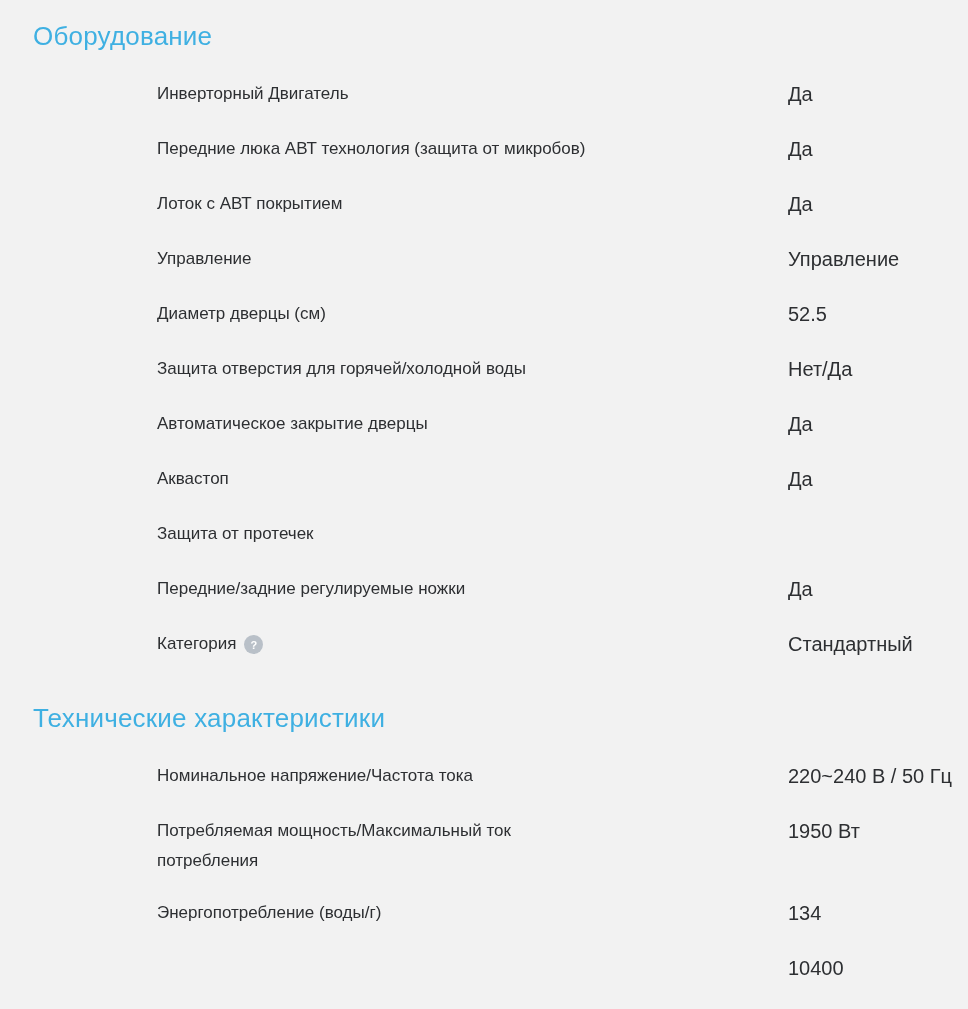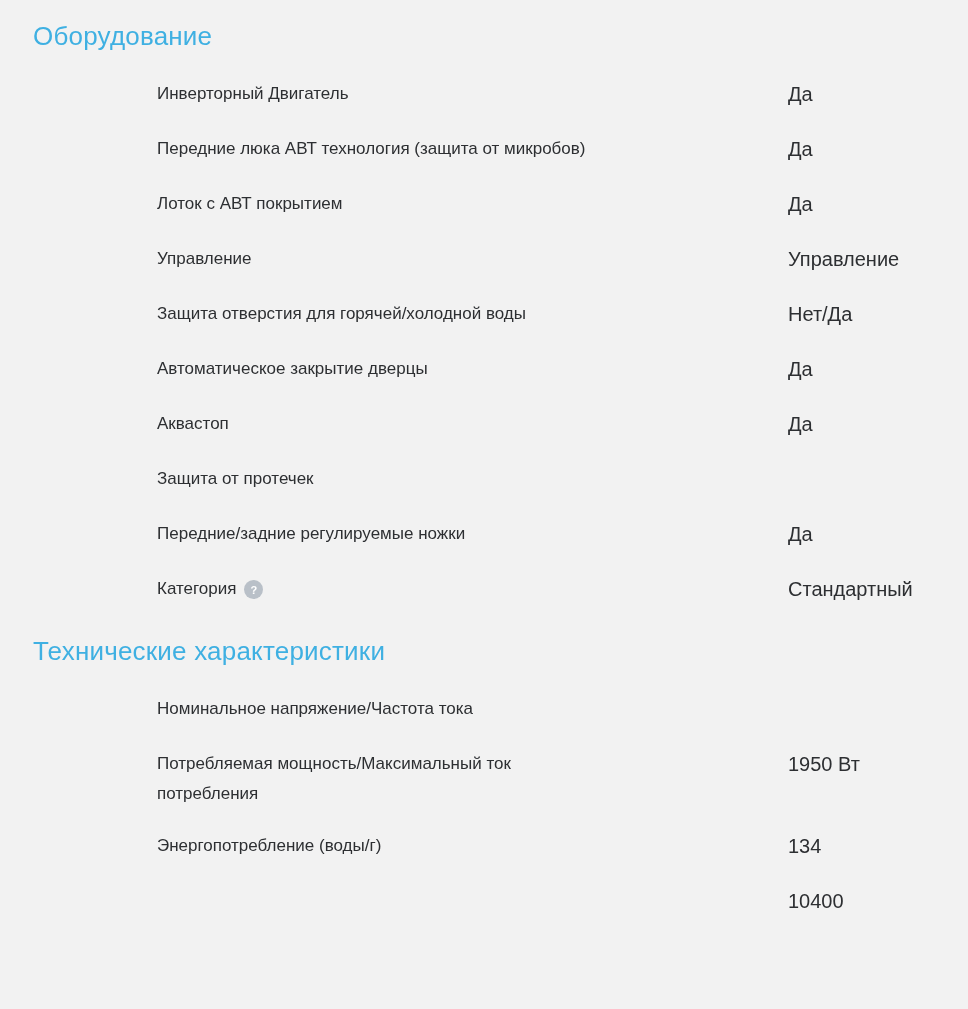--- a/index.html
+++ b/index.html
@@ -20,21 +20,21 @@
   .page{position:relative;width:968px;height:1009px}
   .spec-section .section-title{
     margin:0 0 0 33px;
     font-size:26px;
     font-weight:400;
     line-height:32px;
     color:var(--accent);
     letter-spacing:0.2px;
   }
   .spec-section[data-index="0"] .section-title{margin-top:20px}
-  .spec-section[data-index="1"] .section-title{margin-top:16px}
+  .spec-section[data-index="1"] .section-title{margin-top:28px}
   .rows{margin-top:17px}
   .spec-row{
     position:relative;
     height:55px;
   }
   .spec-row.tall{height:82px}
   .spec-label-wrap{
     position:absolute;
     left:157px;
     top:10px;
@@ -98,20 +98,26 @@
     <div class="spec-value">Да</div>
   </div>
 
   <div class="spec-row">
     <div class="spec-label-wrap">
       <span class="spec-label">Управление</span>
     </div>
     <div class="spec-value">Управление</div>
   </div>
 
+  <div class="spec-row">
+    <div class="spec-label-wrap">
+      <span class="spec-label">Диаметр дверцы (см)</span>
+    </div>
+    <div class="spec-value">52.5</div>
+  </div>
 
   <div class="spec-row">
     <div class="spec-label-wrap">
       <span class="spec-label">Защита отверстия для горячей/холодной воды</span>
     </div>
     <div class="spec-value">Нет/Да</div>
   </div>
 
   <div class="spec-row">
     <div class="spec-label-wrap">
@@ -149,20 +155,21 @@
 </div>
   </section>
 
   <section class="spec-section" data-index="1">
     <h2 class="section-title">Технические характеристики</h2>
     <div class="rows">
   <div class="spec-row">
     <div class="spec-label-wrap">
       <span class="spec-label">Номинальное напряжение/Частота тока</span>
     </div>
+    <div class="spec-value">220~240 В / 50 Гц</div>
   </div>
 
   <div class="spec-row tall">
     <div class="spec-label-wrap">
       <span class="spec-label">Потребляемая мощность/Максимальный ток
 потребления</span>
     </div>
     <div class="spec-value">1950 Вт</div>
   </div>
 

